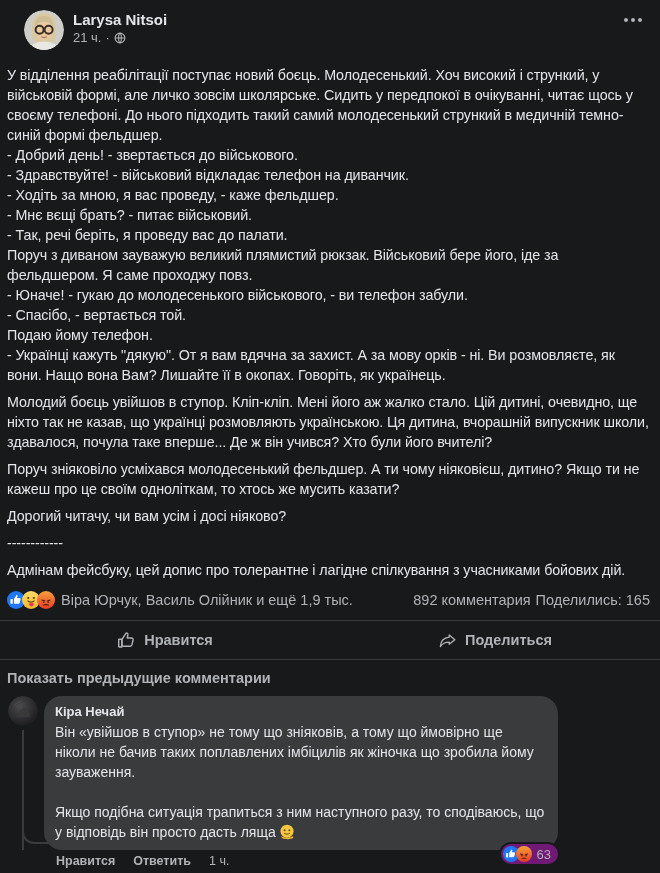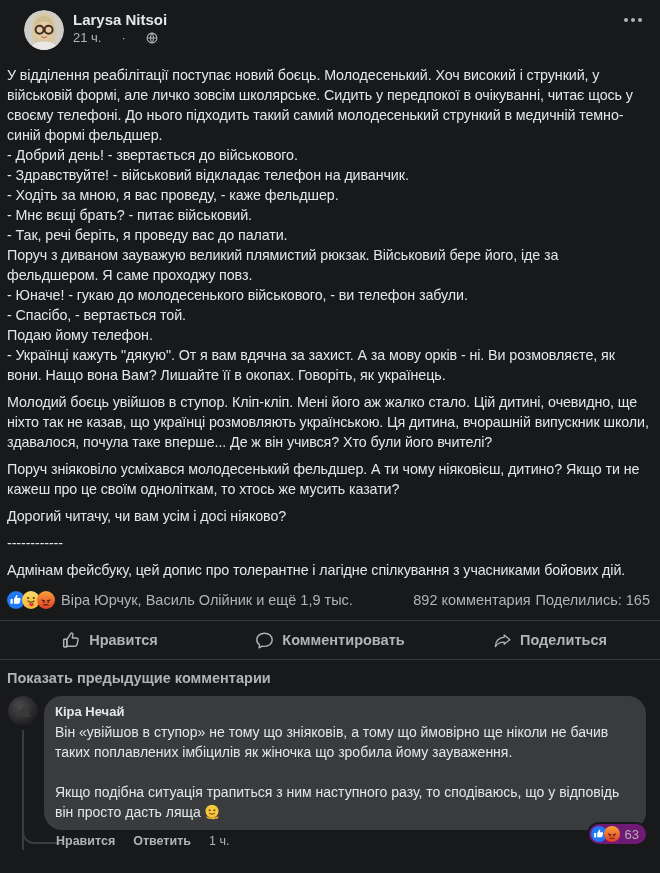--- a/index.html
+++ b/index.html
@@ -4,21 +4,21 @@
 <style>
   html,body{margin:0;padding:0;width:660px;height:873px;overflow:hidden;
     background:#18191a;color:#e4e6eb;
     font-family:"Liberation Sans","DejaVu Sans",sans-serif;}
   .post{padding-top:10px;position:relative;}
   
   .header{display:flex;align-items:flex-start;padding:0 12px 0 24px;height:46px;}
   .avatar{width:40px;height:40px;border-radius:50%;overflow:hidden;flex:0 0 40px;cursor:pointer;}
   .hinfo{margin-left:9px;flex:1;}
   .hname{font-size:15px;font-weight:700;color:#e4e6eb;line-height:19px;cursor:pointer;}
-  .hmeta{font-size:13px;color:#b0b3b8;line-height:17px;display:flex;align-items:center;gap:20px;}
+  .hmeta{font-size:13px;color:#b0b3b8;line-height:17px;display:flex;align-items:center;gap:4px;}
   .hmeta .globe{display:inline-flex;margin-top:1px;}
   .more{color:#b0b3b8;display:flex;gap:3px;align-items:center;padding:8px 6px;cursor:pointer;border-radius:6px;}
   .more i{width:4px;height:4px;border-radius:50%;background:#b0b3b8;display:block;}
   
   .ptext{padding:9px 10px 0 7px;font-size:14.3px;line-height:20px;letter-spacing:-0.1px;color:#e4e6eb;}
   .ptext p{margin:0 0 7px;white-space:pre-line;}
   .ptext p:last-child{margin-bottom:6px;}
   
   .engage{display:flex;align-items:center;padding:2px 10px 0 7px;height:24px;font-size:14.5px;color:#b0b3b8;}
   .rstack{display:flex;align-items:center;margin-right:6px;}
@@ -34,21 +34,21 @@
     color:#b0b3b8;font-size:14.5px;font-weight:600;height:32px;margin:3px 2px;border-radius:4px;cursor:pointer;}
   .abtn svg{width:19px;height:19px;}
   
   .showprev{padding:10px 8px 8px 7px;font-size:14.5px;font-weight:600;color:#b0b3b8;cursor:pointer;}
   .crow{position:relative;padding:2px 10px 0 8px;display:flex;align-items:flex-start;}
   .cavatar{width:30px;height:30px;border-radius:50%;overflow:hidden;flex:0 0 30px;cursor:pointer;}
   .threadline{position:absolute;left:22px;top:36px;height:120px;width:2px;background:#3a3b3c;}
   .replyconn{position:absolute;left:22px;top:132px;width:40px;height:16px;
     border-left:2px solid #3a3b3c;border-bottom:2px solid #3a3b3c;border-bottom-left-radius:12px;}
   .cbody{margin-left:6px;position:relative;}
-  .bubble{background:#3a3b3c;border-radius:18px;padding:8px 11px;width:602px;box-sizing:border-box;position:relative;}
+  .bubble{background:#3a3b3c;border-radius:18px;padding:8px 11px;width:514px;box-sizing:border-box;position:relative;}
   .cname{font-size:13px;font-weight:700;color:#e4e6eb;line-height:16px;cursor:pointer;}
   .ctext{font-size:14px;line-height:20px;color:#e4e6eb;margin-top:2px;}
   .ctext .t{white-space:pre-line;}
   .emoji{display:inline-block;width:16px;height:16px;vertical-align:-3px;margin-left:3px;}
   .emoji svg{width:16px;height:16px;}
   .pill{position:absolute;right:-2px;bottom:-16px;display:flex;align-items:center;
     background:#701a75;border:2px solid #18191a;border-radius:12px;padding:2px 7px 2px 2px;cursor:pointer;}
   .pill span.ic{display:inline-flex;width:16px;height:16px;border-radius:50%;}
   .pill span.ic + span.ic{margin-left:-3px;}
   .pill svg{width:16px;height:16px;}
@@ -174,26 +174,20 @@
 
   <div class="actions">
     <div class="abtn">
       <svg viewBox="0 0 20 20" fill="none" stroke="#b0b3b8" stroke-width="1.5" stroke-linejoin="round">
         <path d="M2.4 8.7h2.7v8.1H2.4c-.3 0-.6-.3-.6-.6V9.3c0-.3.3-.6.6-.6z"></path>
         <path d="M5.1 16v-7l4.1-6.3c.3-.5 1-.7 1.5-.4.6.3.9 1 .8 1.6l-.7 3.4h4.4c1.1 0 1.9 1 1.7 2.1l-1.1 5c-.2.9-1 1.6-2 1.6H7c-.7 0-1.4-.3-1.9-.9z"></path>
       </svg>
       <span>Нравится</span>
     </div>
     <div class="abtn">
-      <svg viewBox="0 0 20 20" fill="none" stroke="#b0b3b8" stroke-width="1.5" stroke-linejoin="round">
-        <path d="M10 2.3c-4.5 0-8.1 3.1-8.1 6.9 0 2.2 1.1 4.1 2.9 5.3l-.5 3.2 3.4-1.8c.7.2 1.5.3 2.3.3 4.5 0 8.1-3.1 8.1-7S14.5 2.3 10 2.3z"></path>
-      </svg>
-      <span>Комментировать</span>
-    </div>
-    <div class="abtn">
       <svg viewBox="0 0 22 18" fill="none" stroke="#b0b3b8" stroke-width="1.5" stroke-linejoin="round">
         <path d="M13 5.2V2.6L19.5 8 13 13.4v-2.5C8.2 10.9 4.8 12.7 2.7 16c.3-5.6 3.6-10 10.3-10.8z"></path>
       </svg>
       <span>Поделиться</span>
     </div>
   </div>
 
   <div class="divider" style="margin:0"></div>
 
   <div class="showprev">Показать предыдущие комментарии</div>

